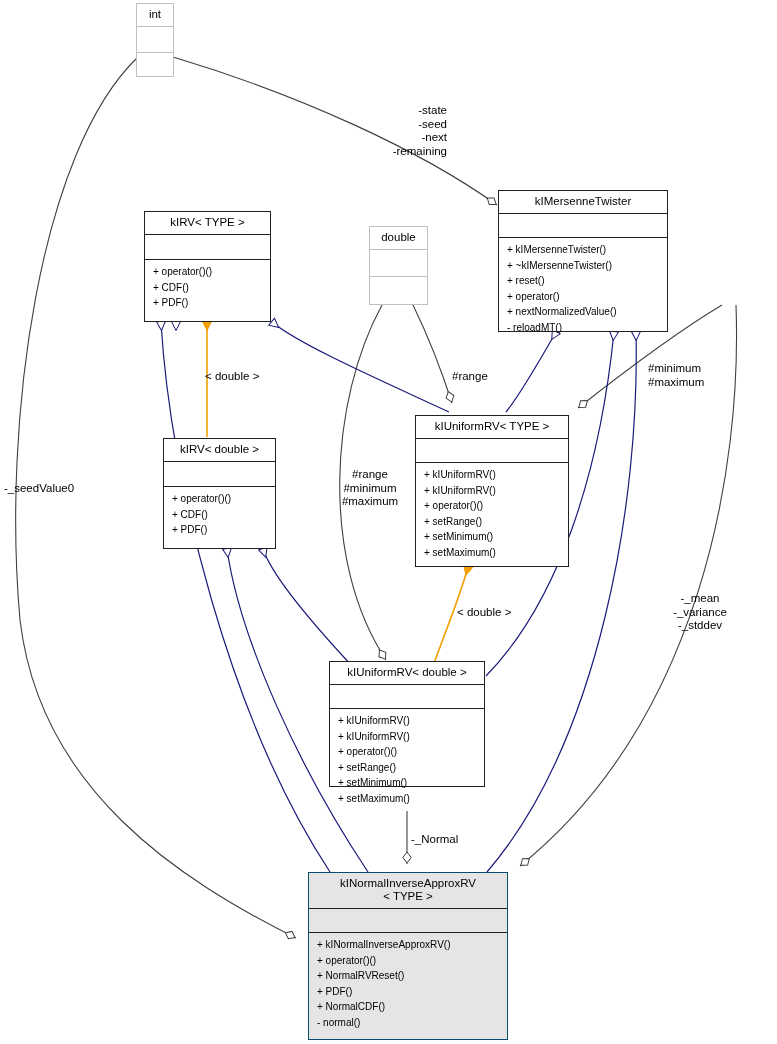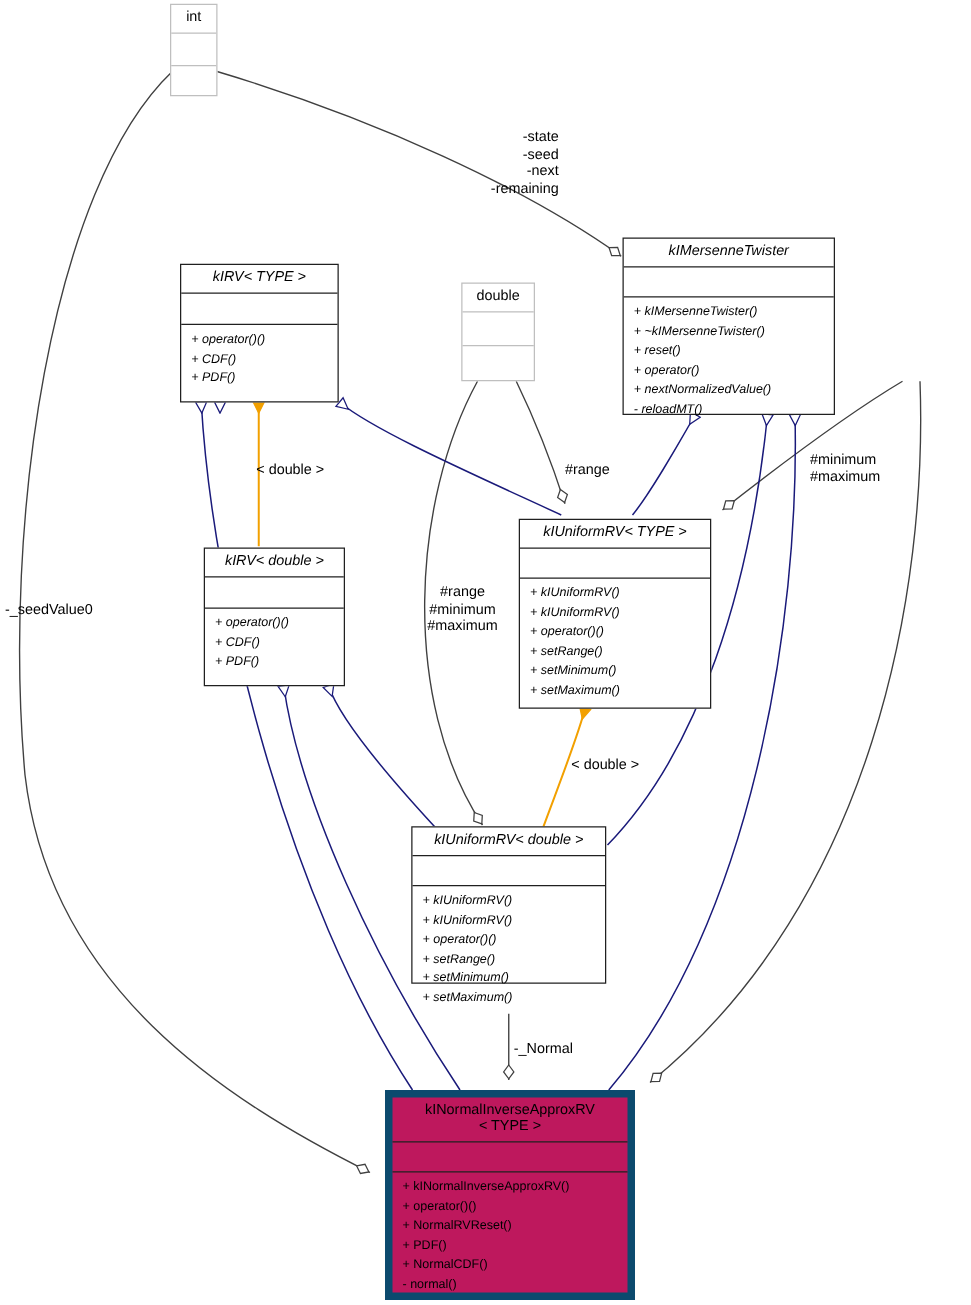--- a/index.html
+++ b/index.html
@@ -3,23 +3,23 @@
 <meta charset="utf-8">
 <style>
   html,body{margin:0;padding:0;background:#ffffff;}
   body{width:777px;height:1044px;position:relative;
        font-family:"Liberation Sans","DejaVu Sans",sans-serif;
        -webkit-font-smoothing:none;}
   #diagram{position:absolute;left:0;top:0;width:777px;height:1044px;overflow:hidden;padding-left:29px;}
   svg.edges{position:absolute;left:0;top:0;width:777px;height:1044px;}
 
   .node{position:absolute;box-sizing:border-box;background:#ffffff;}
-  .node.solid{border:1px solid #202020;font-style:italic;}
+  .node.solid{border:1px solid #202020;}
   .node.faded{border:1px solid #bfbfbf;}
-  .node.filled{background:#be185d;border:6px solid #0c4a6e;}
+  .node.filled{background:#e5e5e5;border:1px solid #0c4a6e;}
 
   .n-title{text-align:center;font-size:11.5px;color:#000;
            padding:4px 6px 5px 6px;line-height:13px;white-space:pre-line;}
   .node.solid .n-title,.node.filled .n-title{border-bottom:1px solid #202020;}
   .node.faded .n-title{border-bottom:1px solid #bfbfbf;}
 
   .n-attrs{min-height:26px;}
   .node.solid .n-attrs,.node.filled .n-attrs{border-bottom:1px solid #202020;}
   .node.faded .n-attrs{border-bottom:1px solid #bfbfbf;}
 
@@ -195,14 +195,17 @@
 #maximum</div>
 
   <div class="edge-label lft" style="left:4px;top:482px;width:100px;">-_seedValue0</div>
 
   <div class="edge-label lft" style="left:205px;top:370px;width:80px;">&lt; double &gt;</div>
 
   <div class="edge-label lft" style="left:457px;top:606px;width:80px;">&lt; double &gt;</div>
 
   <div class="edge-label lft" style="left:411px;top:833px;width:80px;">-_Normal</div>
 
+  <div class="edge-label ctr" style="left:650px;top:592px;width:100px;">-_mean
+-_variance
+-_stddev</div>
 
 </div>
 
 </body></html>

